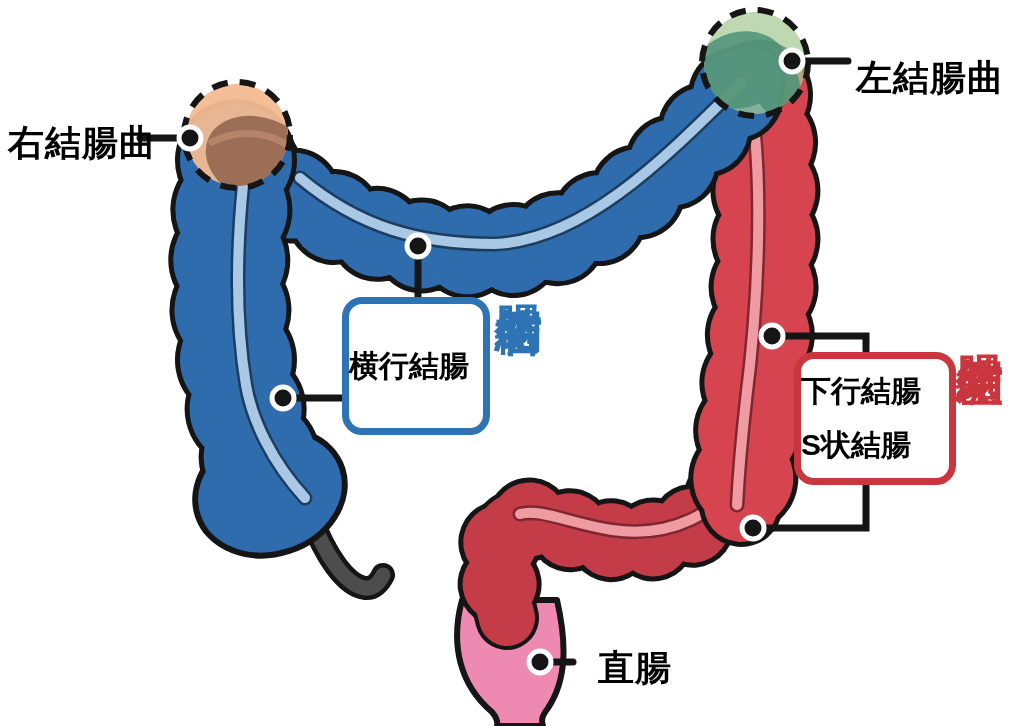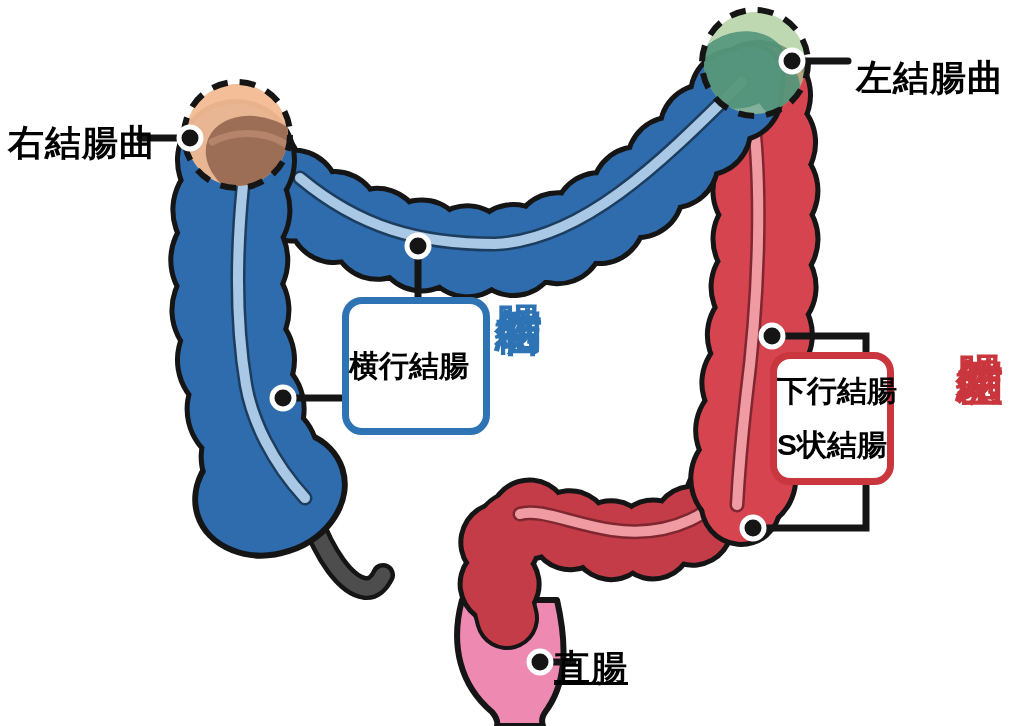--- a/index.html
+++ b/index.html
@@ -12,21 +12,21 @@
   .overlay{position:absolute;color:#000;font-weight:700;}
   .flexure-label{font-size:36px;letter-spacing:1px;white-space:nowrap;}
   .rectum-label{font-size:36px;letter-spacing:1px;white-space:nowrap;}
   .label-box{
     position:absolute;background:#fff;border-radius:20px;
     display:flex;flex-direction:column;justify-content:space-evenly;
     box-sizing:border-box;
   }
   .label-box .row{font-size:30px;font-weight:700;color:#000;white-space:nowrap;}
   #box-right{border:7px solid var(--blue_accent);left:342px;top:297px;width:148px;height:138px;}
-  #box-left{border:7px solid var(--red_accent);left:770px;top:352px;width:124px;height:133px;}
+  #box-left{border:7px solid var(--red_accent);left:794px;top:352px;width:162px;height:133px;}
   .side-label{
     position:absolute;writing-mode:vertical-rl;text-orientation:upright;
     font-size:47px;font-weight:700;line-height:1;letter-spacing:-2px;
   }
   #side-right{left:496px;top:274px;color:var(--blue_accent);}
   #side-left{left:957px;top:324px;color:var(--red_accent);}
   
   .blk{stroke:var(--outline);}
   .blue-d{stroke:var(--colon_blue);}
   .red-d{stroke:var(--colon_red);}
@@ -140,13 +140,13 @@
 
 <div id="box-left" class="label-box">
   <div class="row">下行結腸</div>
   <div class="row">S状結腸</div>
 </div>
 
 <div id="side-right" class="side-label">右側結腸</div>
 
 <div id="side-left" class="side-label">左側結腸</div>
 
-<div class="overlay rectum-label" style="left:554px;top:644px;text-decoration:underline;">直腸</div>
+<div class="overlay rectum-label" style="left:598px;top:644px;">直腸</div>
 
 </body></html>

